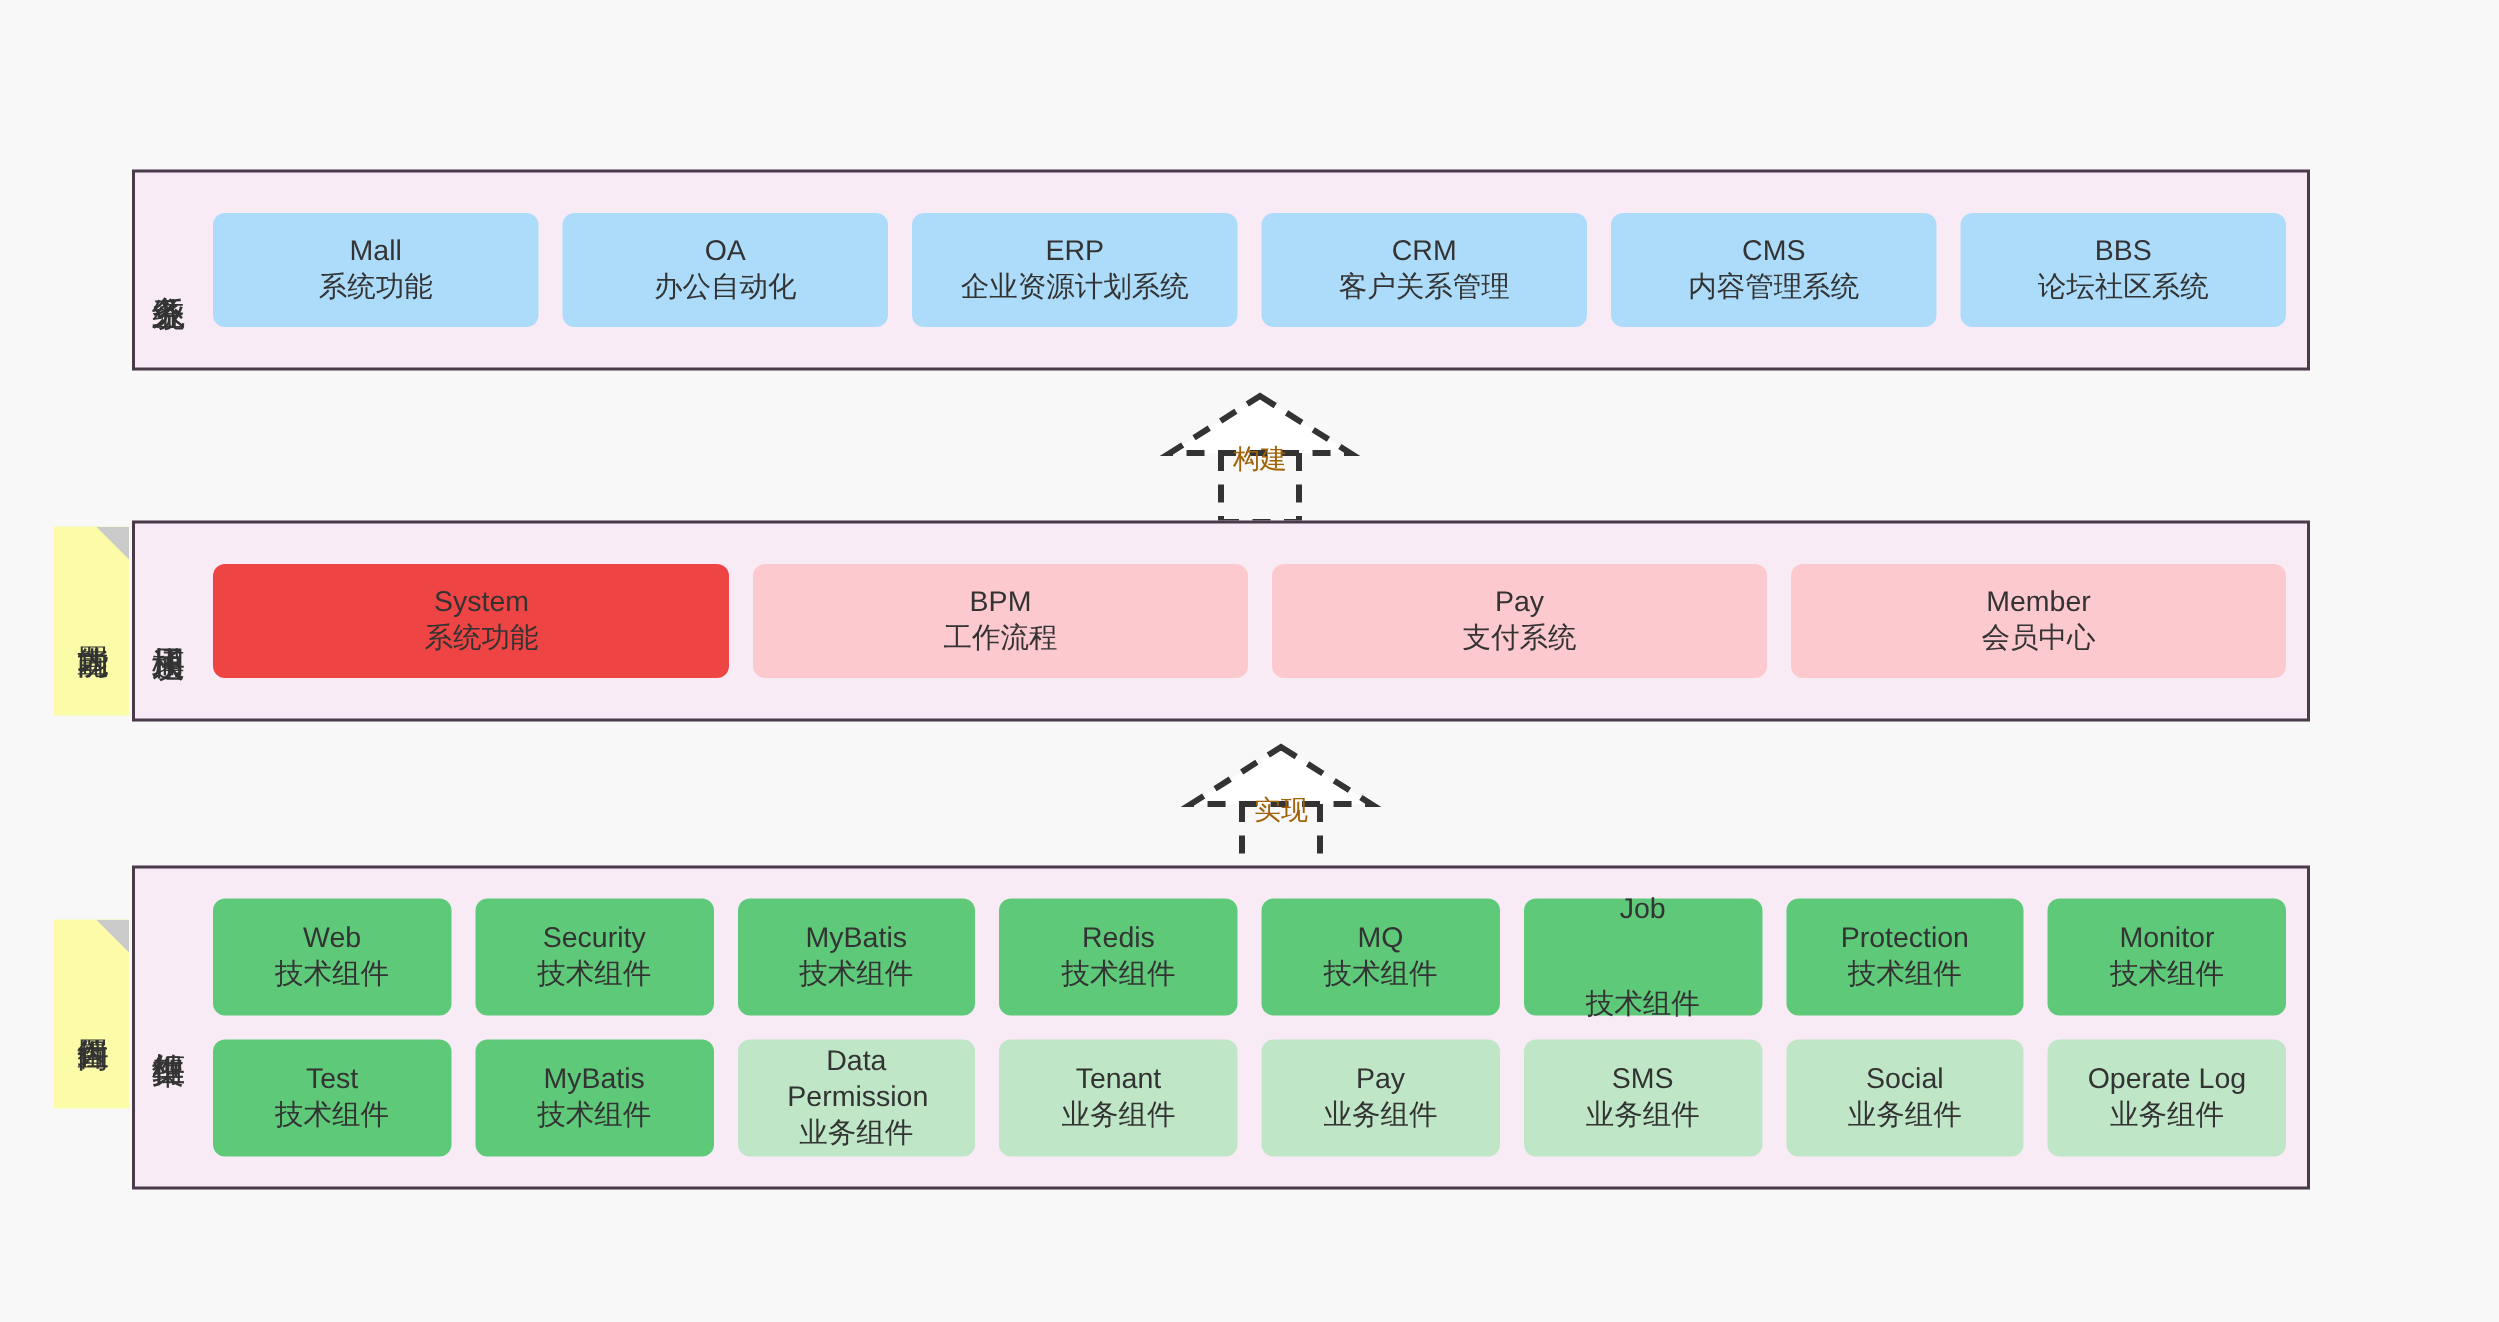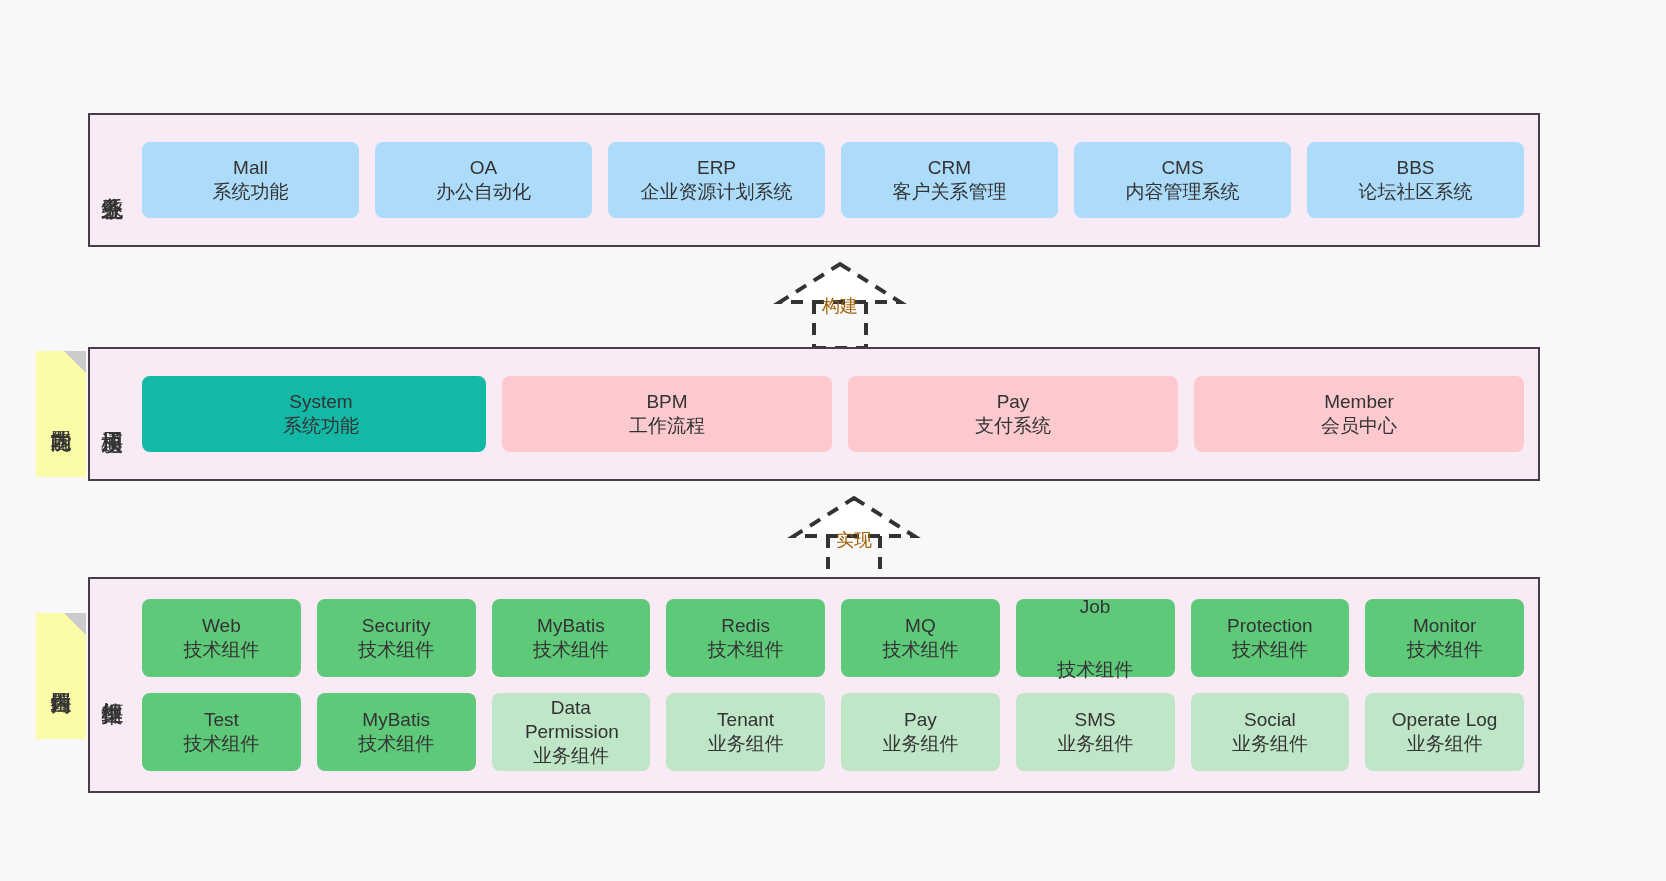--- a/index.html
+++ b/index.html
@@ -82,21 +82,21 @@
     line-height: 1.25;
     color: #333333;
     padding: 6px 4px;
     box-sizing: border-box;
     user-select: none;
   }
   .card .t1 { display: block; }
   .card .t2 { display: block; }
 
   .c-blue        { background: #ADDCFB; }
-  .c-red         { background: #14b8a6; padding-left: 18px; }
+  .c-red         { background: #ef4444; padding-left: 18px; }
   .c-pink        { background: #FCC9CE; }
   .c-green       { background: #5FC97A; }
   .c-lightgreen  { background: #BFE6C6; }
 
   
   .note {
     position: absolute;
     box-sizing: border-box;
     background: #FCFCA8;
     display: flex;

